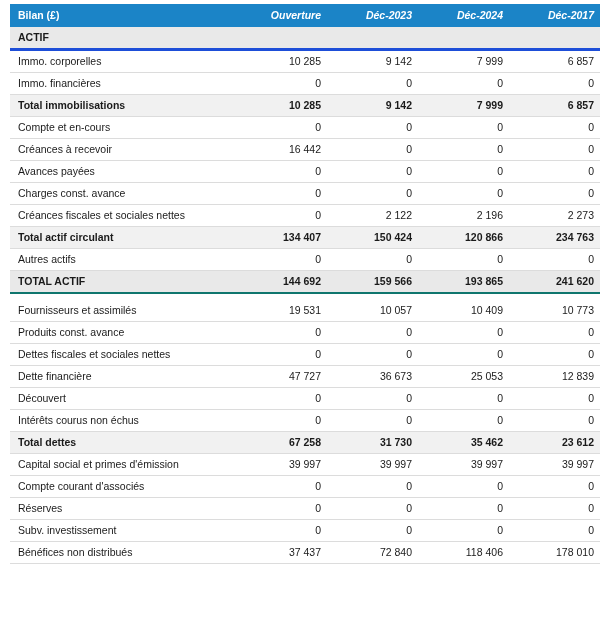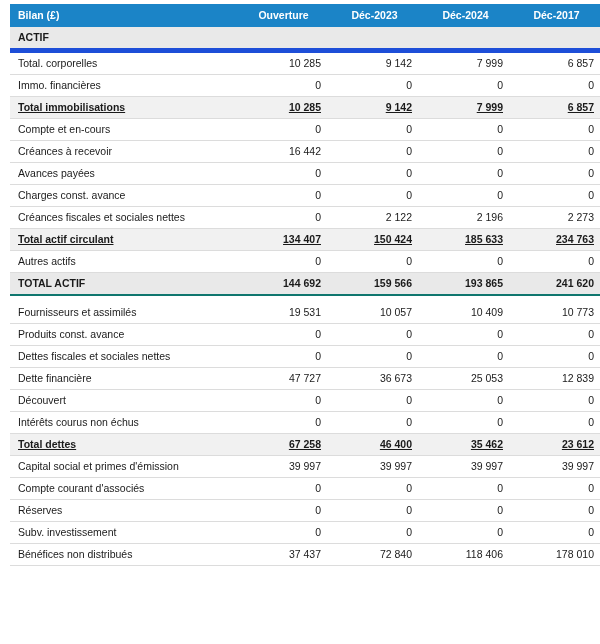--- a/index.html
+++ b/index.html
@@ -33,42 +33,41 @@
     background: #1b84c7;
     color: #ffffff;
     font-weight: bold;
     font-size: 10.5px;
     padding: 5px 8px 6px 8px;
     border: none;
     vertical-align: middle;
     white-space: nowrap;
   }
   thead th.th-label { text-align: left; }
-  thead th.th-num { text-align: center; }
+  thead th.th-num { text-align: right; font-style: italic; }
 
   tbody td {
     padding: 4px 8px 4px 8px;
     border-bottom: 1px solid #dcdcdc;
     vertical-align: middle;
     white-space: nowrap;
     line-height: 13px;
     height: 13px;
   }
   tbody td.lbl { text-align: left; }
   tbody td.num { text-align: right; }
 
   tr.section td {
     background: #e9e9e9;
     font-weight: bold;
-    border-bottom: 5px solid #1d4ed8;
+    border-bottom: 3px solid #1d4ed8;
   }
   tr.subtotal td {
     background: #f1f1f1;
     font-weight: bold;
-    text-decoration: underline;
   }
   tr.total td {
     background: #e9e9e9;
     font-weight: bold;
     border-bottom: 2px solid #0f766e;
   }
   tr.plain td {
     background: #ffffff;
   }
   tr.spacer td {
@@ -101,21 +100,21 @@
     </thead>
     <tbody id="tbody">
         <tr class="section">
           <td class="lbl">ACTIF</td>
           <td class="num"></td>
           <td class="num"></td>
           <td class="num"></td>
           <td class="num"></td>
         </tr>
         <tr class="plain">
-          <td class="lbl">Total. corporelles</td>
+          <td class="lbl">Immo. corporelles</td>
           <td class="num">10 285</td>
           <td class="num">9 142</td>
           <td class="num">7 999</td>
           <td class="num">6 857</td>
         </tr>
         <tr class="plain">
           <td class="lbl">Immo. financières</td>
           <td class="num">0</td>
           <td class="num">0</td>
           <td class="num">0</td>
@@ -160,21 +159,21 @@
           <td class="lbl">Créances fiscales et sociales nettes</td>
           <td class="num">0</td>
           <td class="num">2 122</td>
           <td class="num">2 196</td>
           <td class="num">2 273</td>
         </tr>
         <tr class="subtotal">
           <td class="lbl">Total actif circulant</td>
           <td class="num">134 407</td>
           <td class="num">150 424</td>
-          <td class="num">185 633</td>
+          <td class="num">120 866</td>
           <td class="num">234 763</td>
         </tr>
         <tr class="plain">
           <td class="lbl">Autres actifs</td>
           <td class="num">0</td>
           <td class="num">0</td>
           <td class="num">0</td>
           <td class="num">0</td>
         </tr>
         <tr class="total">
@@ -229,21 +228,21 @@
         <tr class="plain">
           <td class="lbl">Intérêts courus non échus</td>
           <td class="num">0</td>
           <td class="num">0</td>
           <td class="num">0</td>
           <td class="num">0</td>
         </tr>
         <tr class="subtotal">
           <td class="lbl">Total dettes</td>
           <td class="num">67 258</td>
-          <td class="num">46 400</td>
+          <td class="num">31 730</td>
           <td class="num">35 462</td>
           <td class="num">23 612</td>
         </tr>
         <tr class="plain">
           <td class="lbl">Capital social et primes d'émission</td>
           <td class="num">39 997</td>
           <td class="num">39 997</td>
           <td class="num">39 997</td>
           <td class="num">39 997</td>
         </tr>

